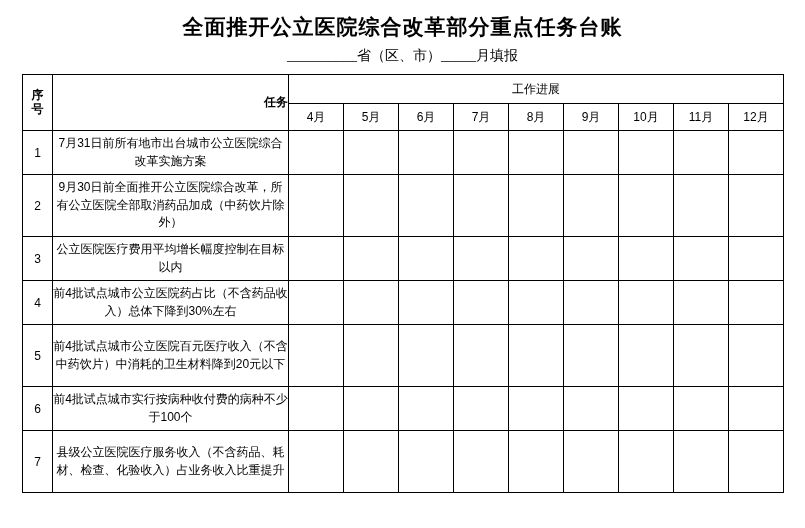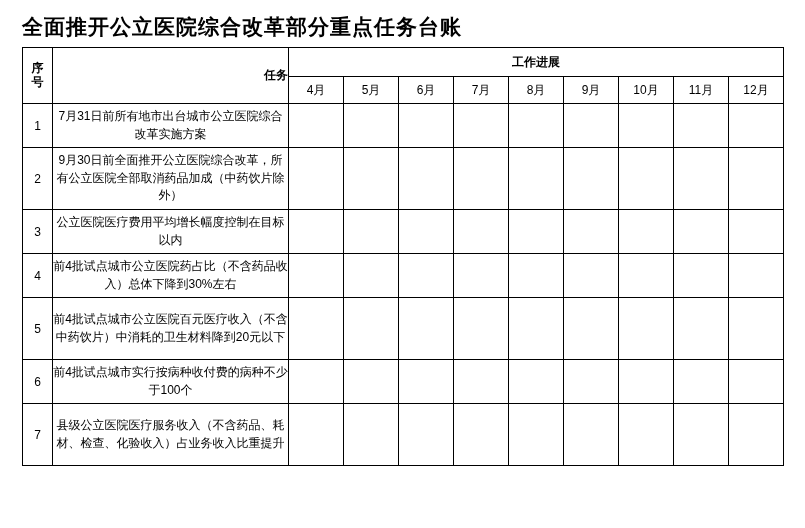--- a/index.html
+++ b/index.html
@@ -15,20 +15,21 @@
     overflow: hidden;
   }
   .page {
     position: relative;
     width: 805px;
     height: 528px;
     box-sizing: border-box;
     padding: 0 22px;
   }
   .doc-title {
+    text-align: center;
     font-family: "Liberation Serif", serif;
     font-size: 21px;
     font-weight: bold;
     letter-spacing: 1px;
     margin-top: 13px;
     margin-bottom: 6px;
   }
   .doc-subtitle {
     text-align: center;
     font-family: "Liberation Serif", serif;
@@ -57,21 +58,21 @@
     line-height: 1.15;
     padding: 3px 0;
   }
   .th-task {
     width: 235px;
     text-align: right;
     font-weight: bold;
     padding: 3px 0;
   }
   .th-progress {
-    font-weight: bold;
+    font-weight: normal;
     padding: 4px 0;
     height: 28px;
   }
   .th-month {
     text-align: center;
     font-weight: normal;
     height: 26px;
     padding: 2px 0;
     margin-left: 6px;
   }
@@ -96,20 +97,21 @@
     display: block;
     line-height: 1.1;
   }
 </style>
 </head>
 <body>
 
 <div class="page">
 
   <div class="doc-title">全面推开公立医院综合改革部分重点任务台账</div>
+  <div class="doc-subtitle">__________省（区、市）_____月填报</div>
 
   <table class="ledger">
     <colgroup>
       <col style="width:30px">
       <col style="width:236px">
       <col style="width:55px">
       <col style="width:55px">
       <col style="width:55px">
       <col style="width:55px">
       <col style="width:55px">

